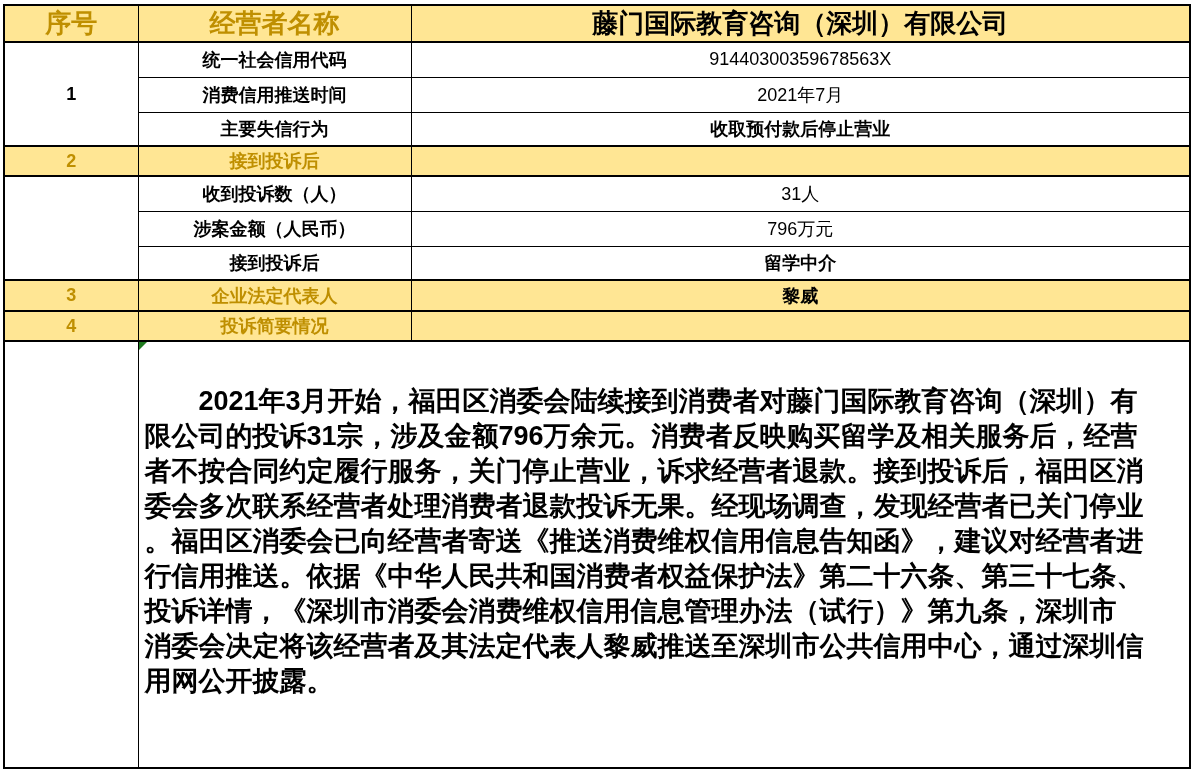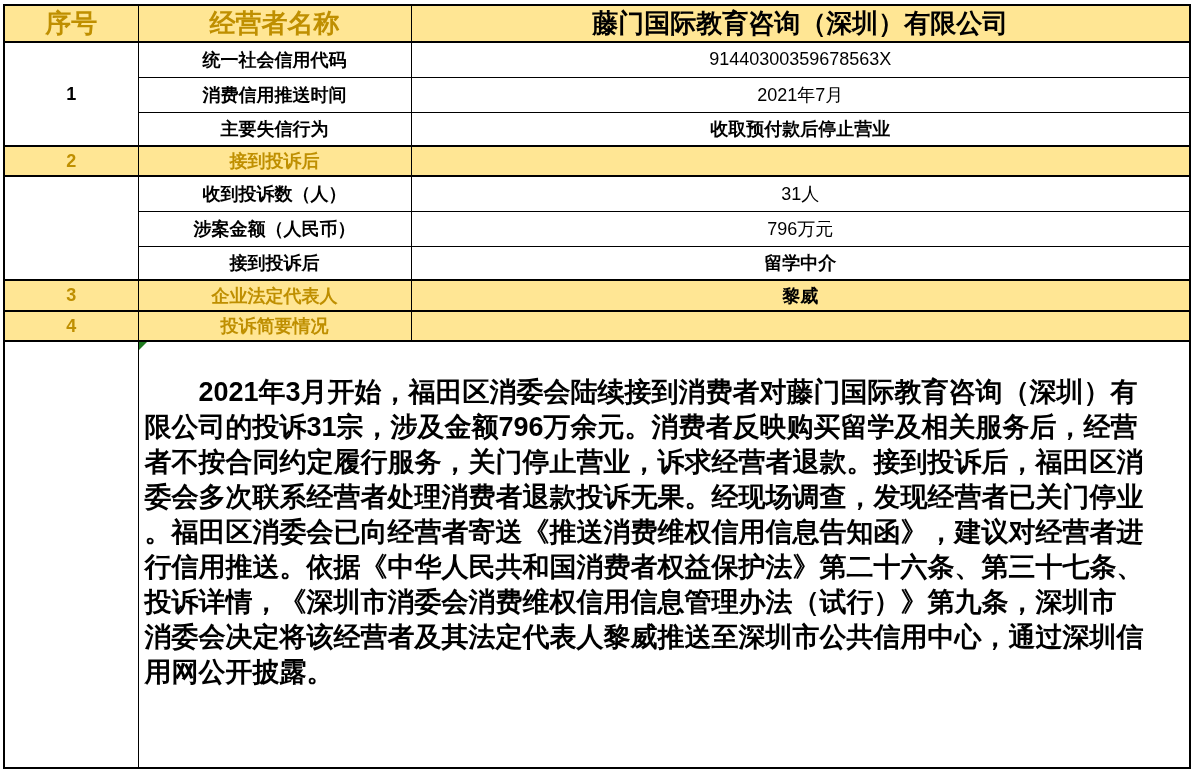--- a/index.html
+++ b/index.html
@@ -21,21 +21,21 @@
     font-size:18px;
   }
   tr.thick > td { border-top-width:2px; }
   td.hl  { background:#ffe694;margin-top:24px; }
   td.gold { color:#bf8f00; }
   td.red  { color:#000000; }
   tr.hdr > td { font-size:26px; }
   td.num { font-weight:500; }
   td.detail-cell {
     text-align:left; vertical-align:top;
-    padding:33px 18px 0 6px;
+    padding:42px 18px 0 6px;
     position:relative;
     line-height:35px; font-size:27px;
   }
   td.detail-cell .line { white-space:normal; }
   td.detail-cell .indent { text-indent:54px; }
   .corner-triangle {
     position:absolute; top:0; left:0; width:0; height:0;
     border-top:8px solid #1e7a1e;
     border-right:8px solid transparent;
   }

